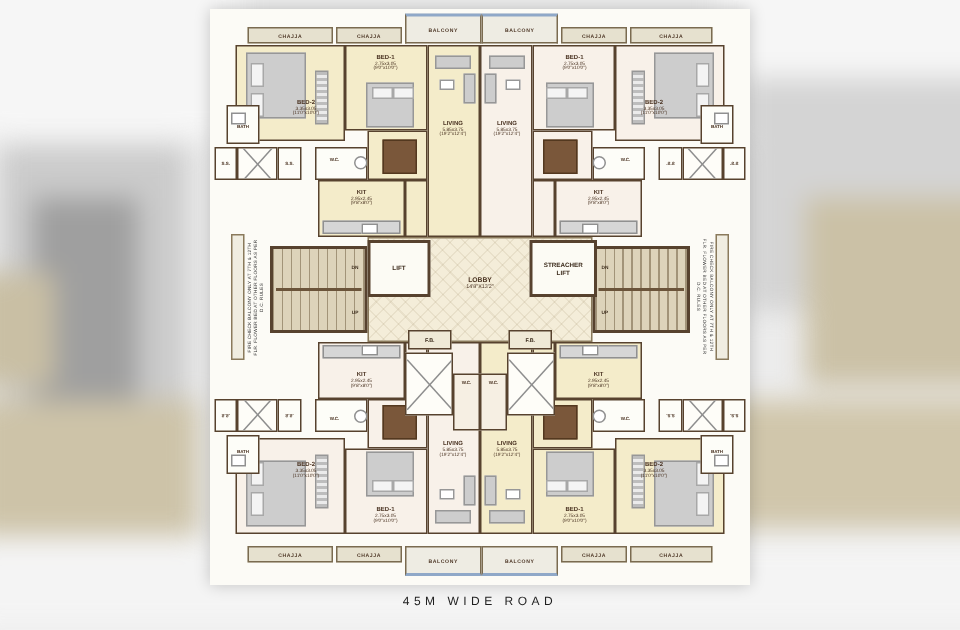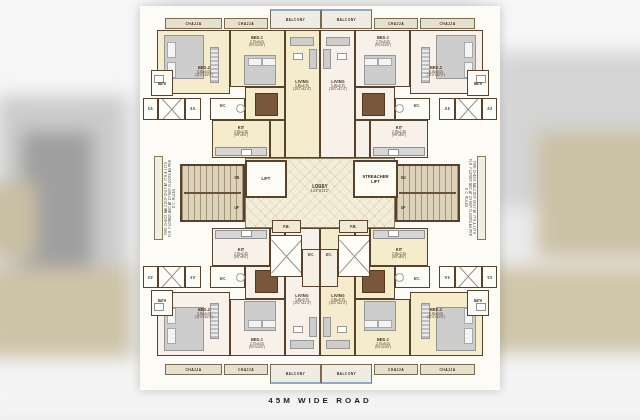--- a/index.html
+++ b/index.html
@@ -57,21 +57,21 @@
   .vnote{position:absolute;writing-mode:vertical-rl;font-size:3.1px;line-height:1.35;color:#333;
          text-align:center;z-index:4;letter-spacing:.2px}
   .vnote.up{transform:rotate(180deg)}
   
   .chajja,.balc{position:absolute;box-sizing:border-box;display:flex;align-items:center;justify-content:center;
         font-size:3.4px;font-weight:bold;color:#4a3322;letter-spacing:.4px;z-index:2}
   .chajja{background:#e6e1cf;border:0.8px solid #7a6b50}
   .balc{background:#eeece3;border:1px solid #7a6b50}
   .balc.top{border-top:2.5px solid #8fa8c8}
   .balc.bot{border-bottom:2.5px solid #8fa8c8}
-  .road{position:absolute;left:0;right:0;top:396px;text-align:center;font-size:8px;font-weight:bold;
+  .road{position:absolute;left:0;right:0;top:396px;text-align:center;font-size:8px;font-weight:normal;
         letter-spacing:3px;color:#1f1f1f;z-index:3}
 </style>
 </head>
 <body>
 
 <div class="stage">
 
   <div class="bg">
     <div class="b" style="left:0;top:0;width:180px;height:110px;background:#f6f6f6"></div>
     <div class="b" style="left:18px;top:115px;width:125px;height:255px;background:#cbcbcb"></div>

